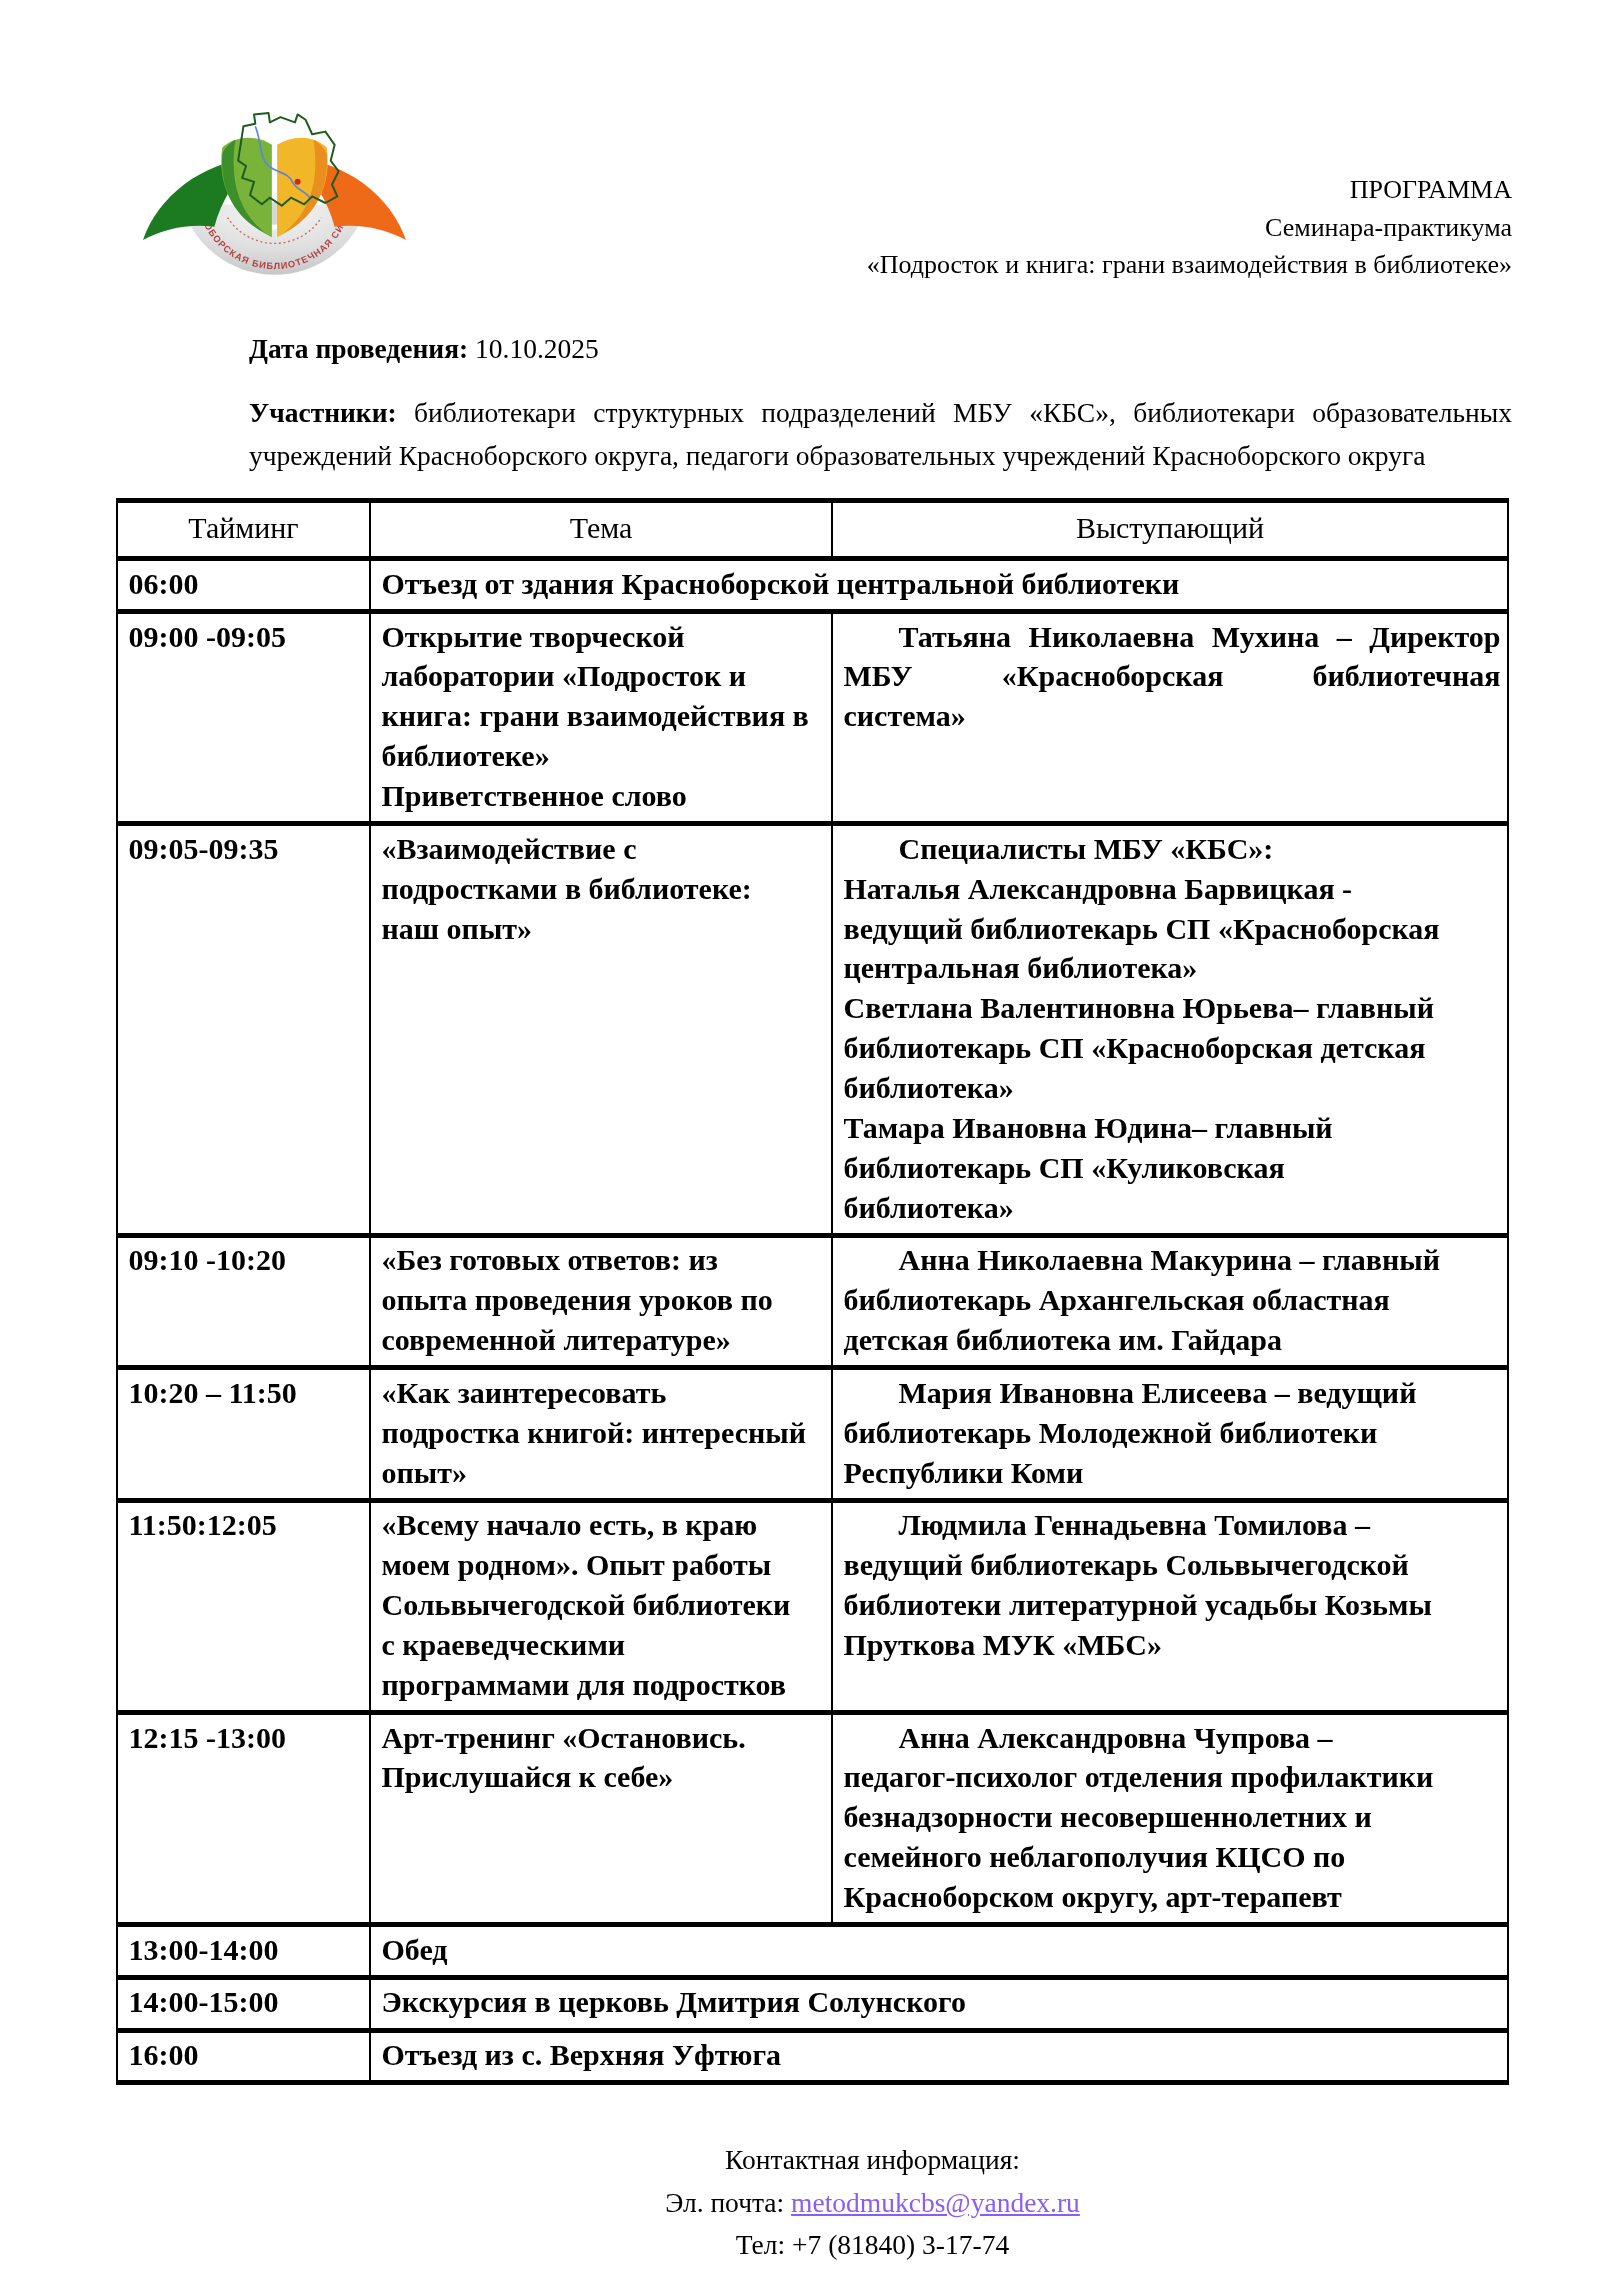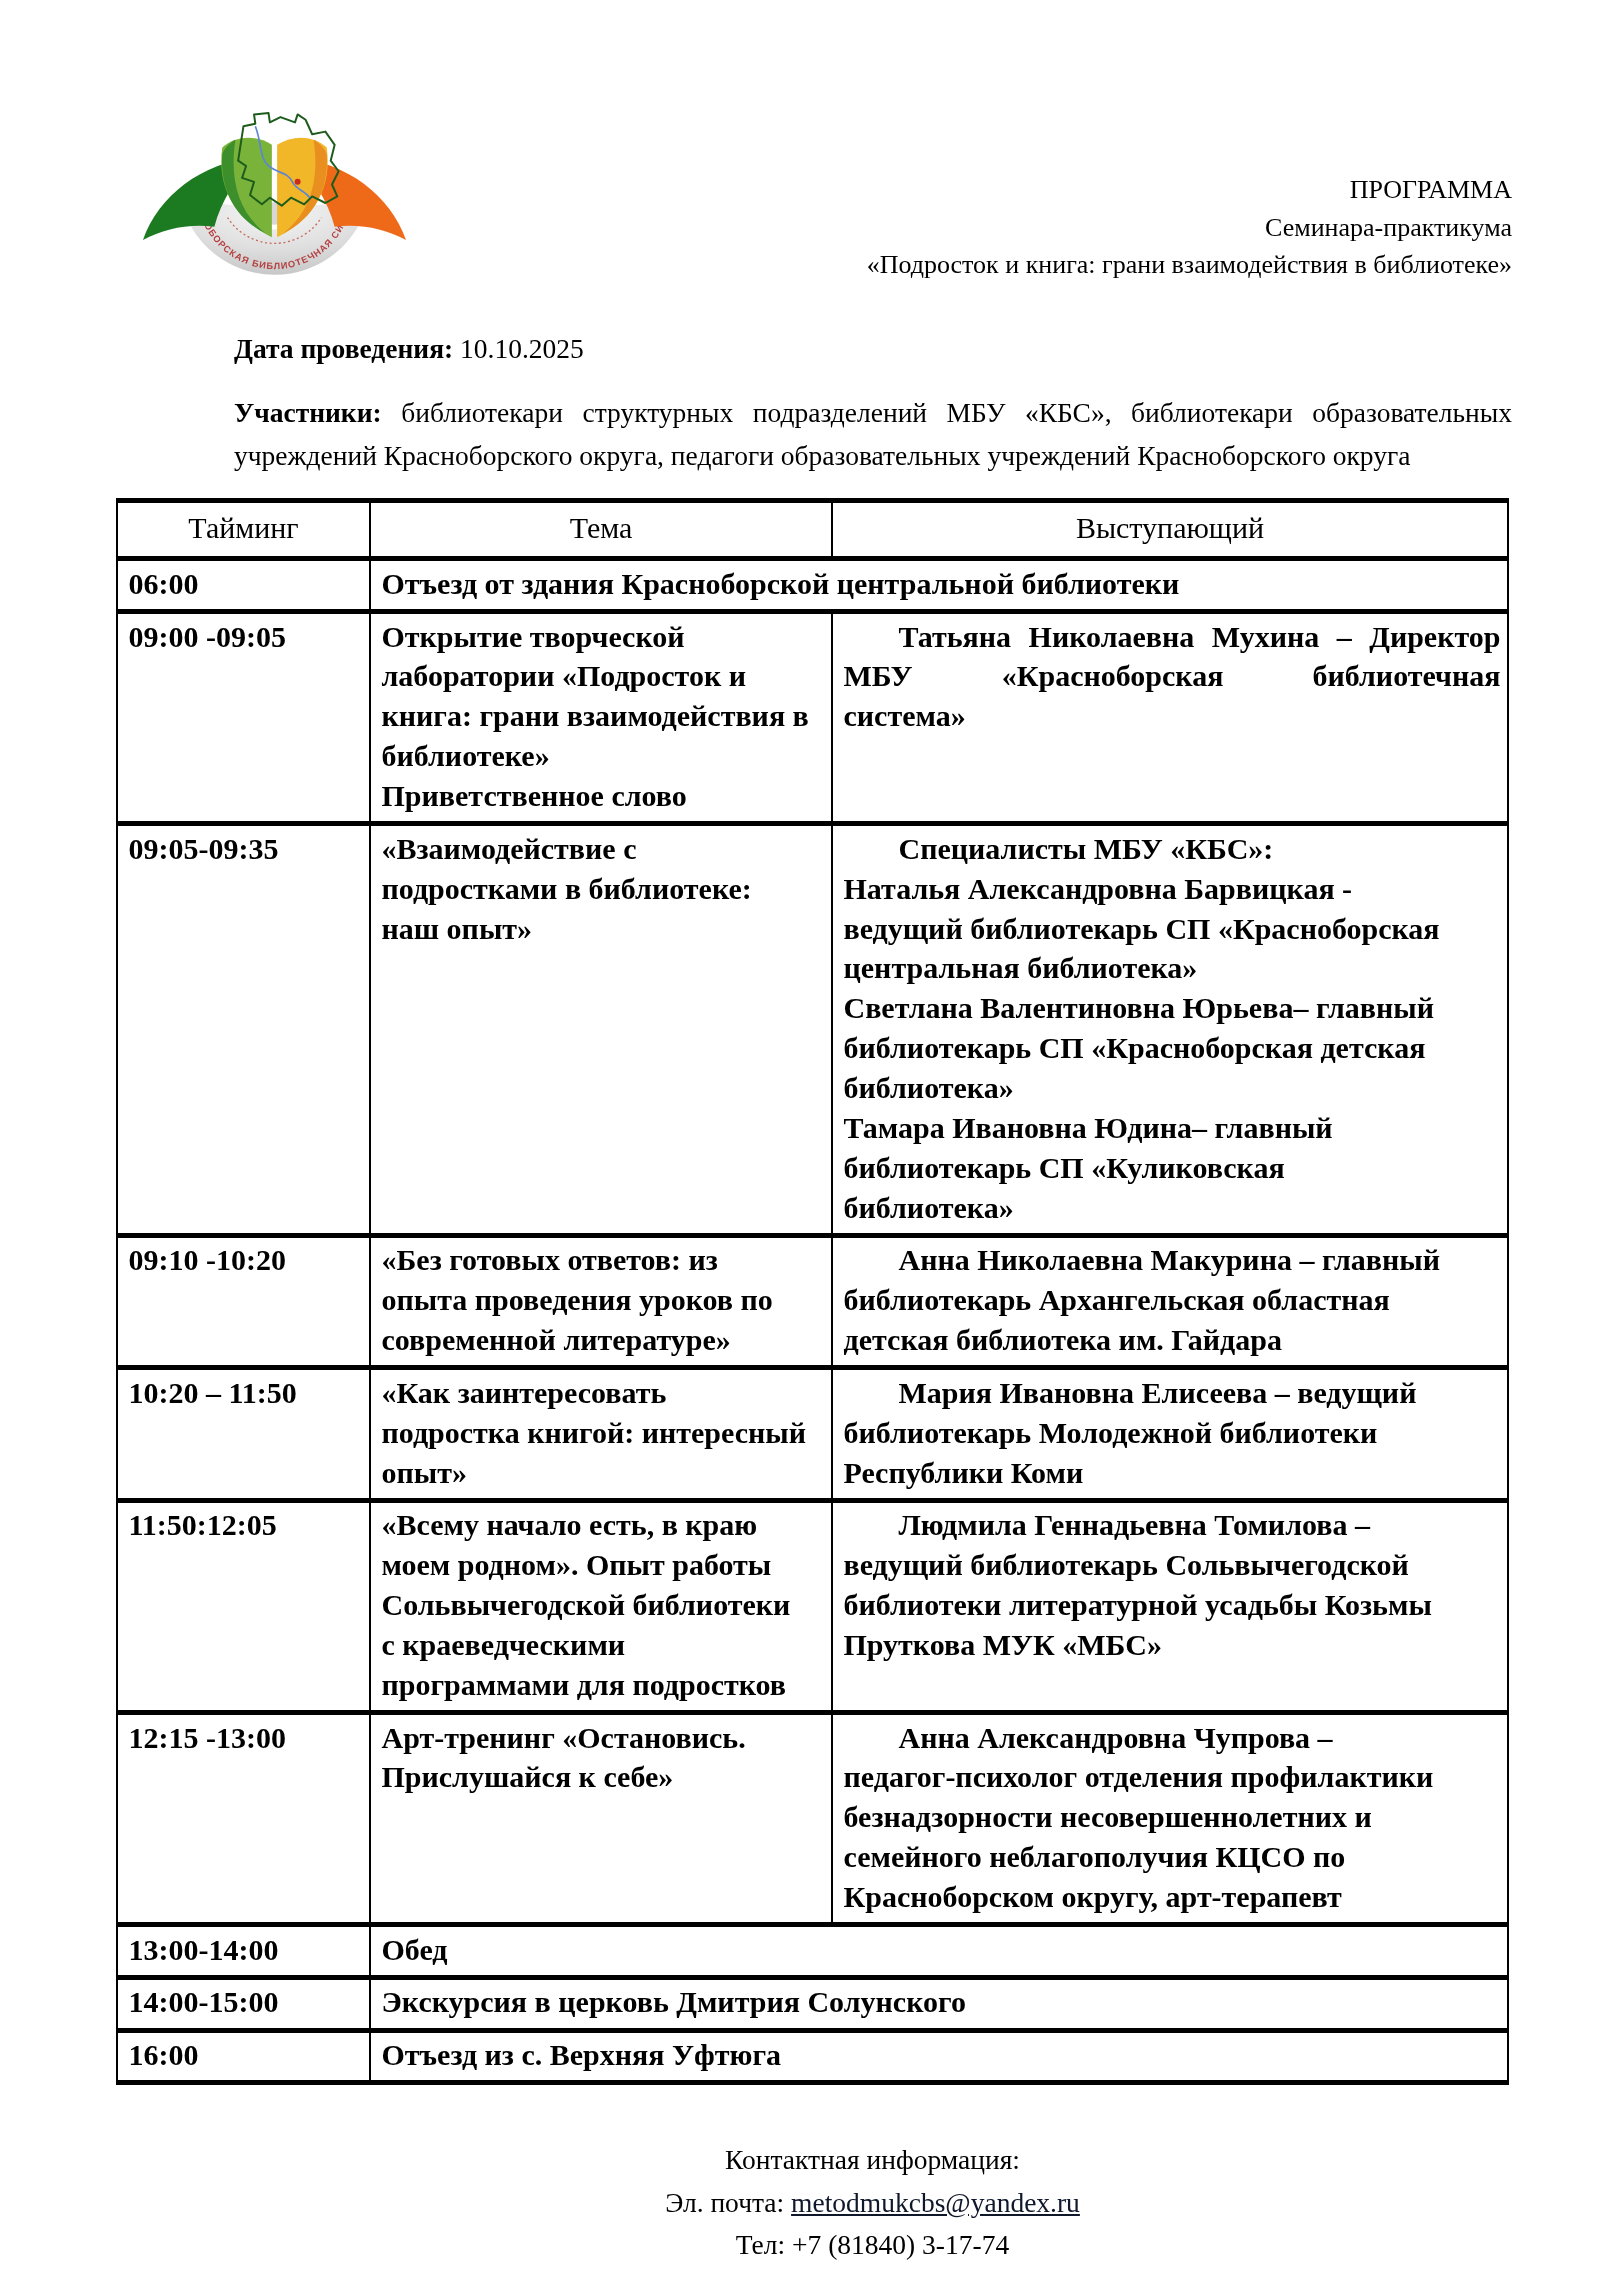--- a/index.html
+++ b/index.html
@@ -14,21 +14,21 @@
   }
   
   .header { position: relative; height: 314px; }
   .logo { position: absolute; left: 139px; top: 97px; width: 271px; height: 212px; }
   .titles {
     position: absolute; top: 171px; left: 233px; right: 111px;
     text-align: right; font-size: 26px; line-height: 1.45;
   }
   
   .intro { margin: 14.4px 111px 0 233px; }
-  .intro p { margin: 0 0 21px 1px; line-height: 1.55; }
+  .intro p { margin: 0 0 21px 16px; line-height: 1.55; }
   .intro p.justify { text-align: justify; }
   .intro b { font-weight: bold; }
   
   table.schedule {
     margin-left: 116px; width: 1391px;
     border-collapse: collapse; table-layout: fixed;
     font-size: 30px;
   }
   .schedule th, .schedule td {
     border: 2.6px solid #000;
@@ -46,21 +46,21 @@
   .c-topic  { white-space: pre-line; text-align: left; }
   .c-merged { text-align: left; }
   .c-speaker {
     white-space: pre-line; text-align: left;
     text-indent: 55px; padding-left: 11.8px; padding-right: 9.2px;
   }
   .c-speaker.stretch { text-align: justify; text-align-last: justify; }
   
   .contacts { margin: 54px 111px 0 233px; line-height: 1.55; text-align: center; }
   .contacts .email {
-    color: #0f172a; text-decoration: underline; cursor: pointer;
+    color: #8b5cf6; text-decoration: underline; cursor: pointer;
   }
   .contacts .note { font-style: italic; }
 </style>
 </head>
 <body>
 
 <div class="header">
   <svg class="logo" viewBox="0 0 410 320" xmlns="http://www.w3.org/2000/svg" style="font-size:42px">
     <defs>
       <radialGradient id="discGrad" cx="50%" cy="18%" r="90%">

